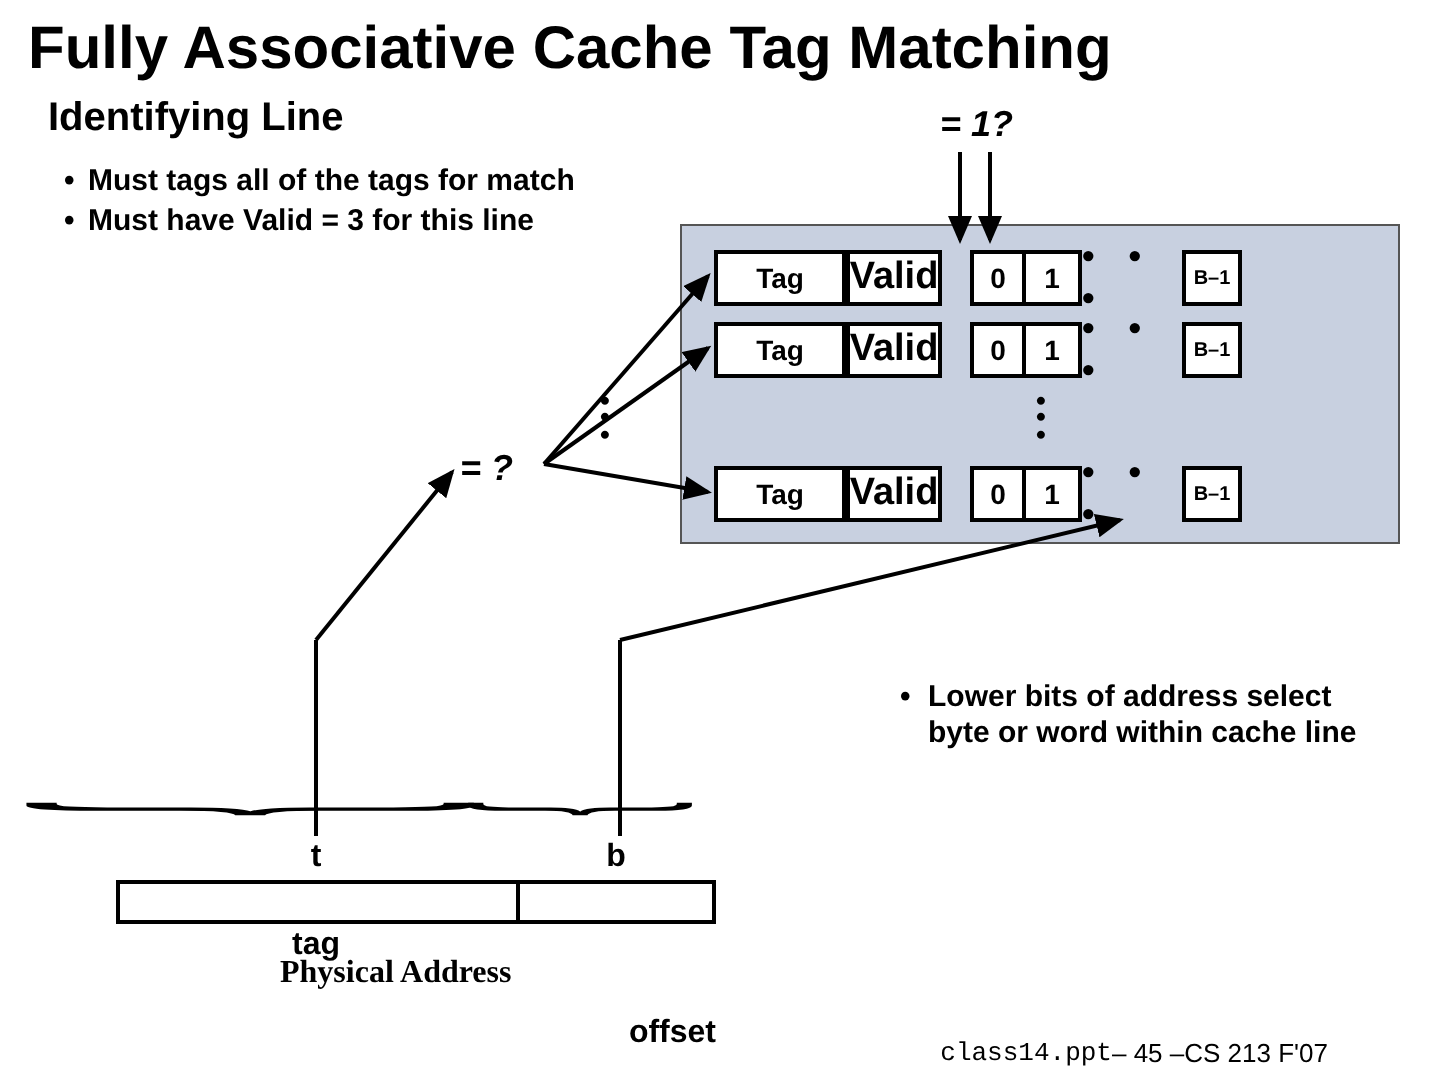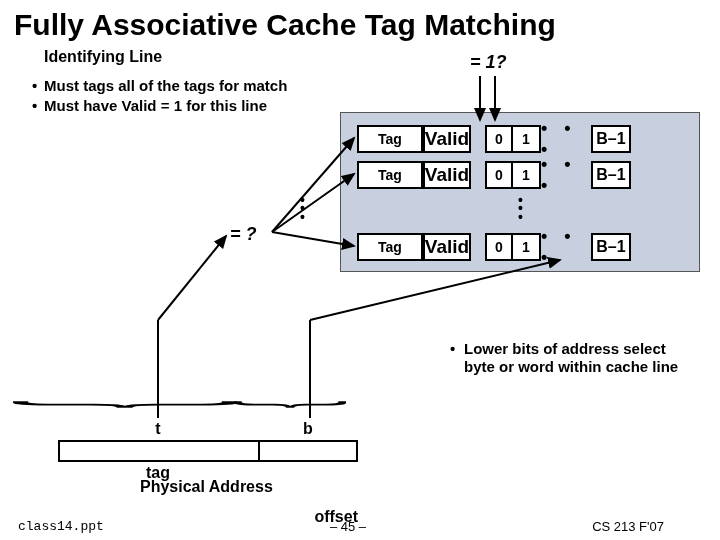--- a/index.html
+++ b/index.html
@@ -12,24 +12,23 @@
     background: #fff;
     position: relative;
     overflow: hidden;
   }
   .title {
     font-size: 30px;
     font-weight: bold;
     padding: 8px 12px 0 14px;
   }
   .subtitle {
-    font-size: 16px;
-    font-weight: bold;
-    padding: 6px 0 0 12px;
-    margin-left: 32px;
+    font-size: 20px;
+    font-weight: bold;
+    padding: 6px 0 0 24px;
   }
   .bullets {
     font-size: 15px;
     font-weight: bold;
     padding: 10px 0 0 32px;
     line-height: 1.3;
   }
   .bullets .b { display: flex; }
   .bullets .b .dot { width: 12px; flex: 0 0 12px; }
   .eq1 {
@@ -75,21 +74,21 @@
   .cell.b1 { width: 28px; border-left: none; }
   .dots3 {
     width: 50px;
     display: flex;
     align-items: center;
     justify-content: center;
     font-size: 18px;
     font-weight: bold;
     letter-spacing: 6px;
   }
-  .cell.bn { width: 40px; font-size: 16px; }
+  .cell.bn { width: 30px; font-size: 10px; }
   .vdots {
     position: absolute;
     font-size: 14px;
     font-weight: bold;
     line-height: 0.6;
   }
   .vdots.left { left: 300px; top: 196px; }
   .vdots.right { left: 518px; top: 196px; }
   .eqq {
     position: absolute;
@@ -138,27 +137,28 @@
     margin-top: 2px;
   }
   .addr-labels-bot .lt { width: 200px; text-align: center; }
   .addr-labels-bot .lb { flex: 1; text-align: right; margin-top: 44px; }
   .phys {
     position: absolute;
     left: 140px;
     top: 478px;
     font-size: 16px;
     font-weight: bold;
+    font-family: Liberation Serif, serif;
   }
   .footer {
     position: absolute;
     bottom: 6px;
     width: 720px;
     display: flex;
-    justify-content: space-between;
+    justify-content: flex-end;
     font-size: 13px;
     padding: 0 56px 0 18px;
   }
   .footer .file { font-family: "Courier New", monospace; }
   svg.overlay {
     position: absolute;
     left: 0; top: 0;
     width: 720px; height: 540px;
     pointer-events: none;
   }
@@ -175,21 +175,21 @@
 <div class="title">Fully Associative Cache Tag Matching</div>
 <div class="subtitle">Identifying Line</div>
 
 <div class="bullets">
   <div class="b">
       <span class="dot">•</span>
       <span>Must tags all of the tags for match</span>
     </div>
   <div class="b">
       <span class="dot">•</span>
-      <span>Must have Valid = 1 for this line</span>
+      <span>Must have Valid = 3 for this line</span>
     </div>
 </div>
 
 <div class="eq1">= 1?</div>
 
 <div class="cache-box">
   <div class="cache-line l1">
     <div class="cell tag">Tag</div>
     <div class="cell valid">Valid</div>
     <div class="gap"></div>

